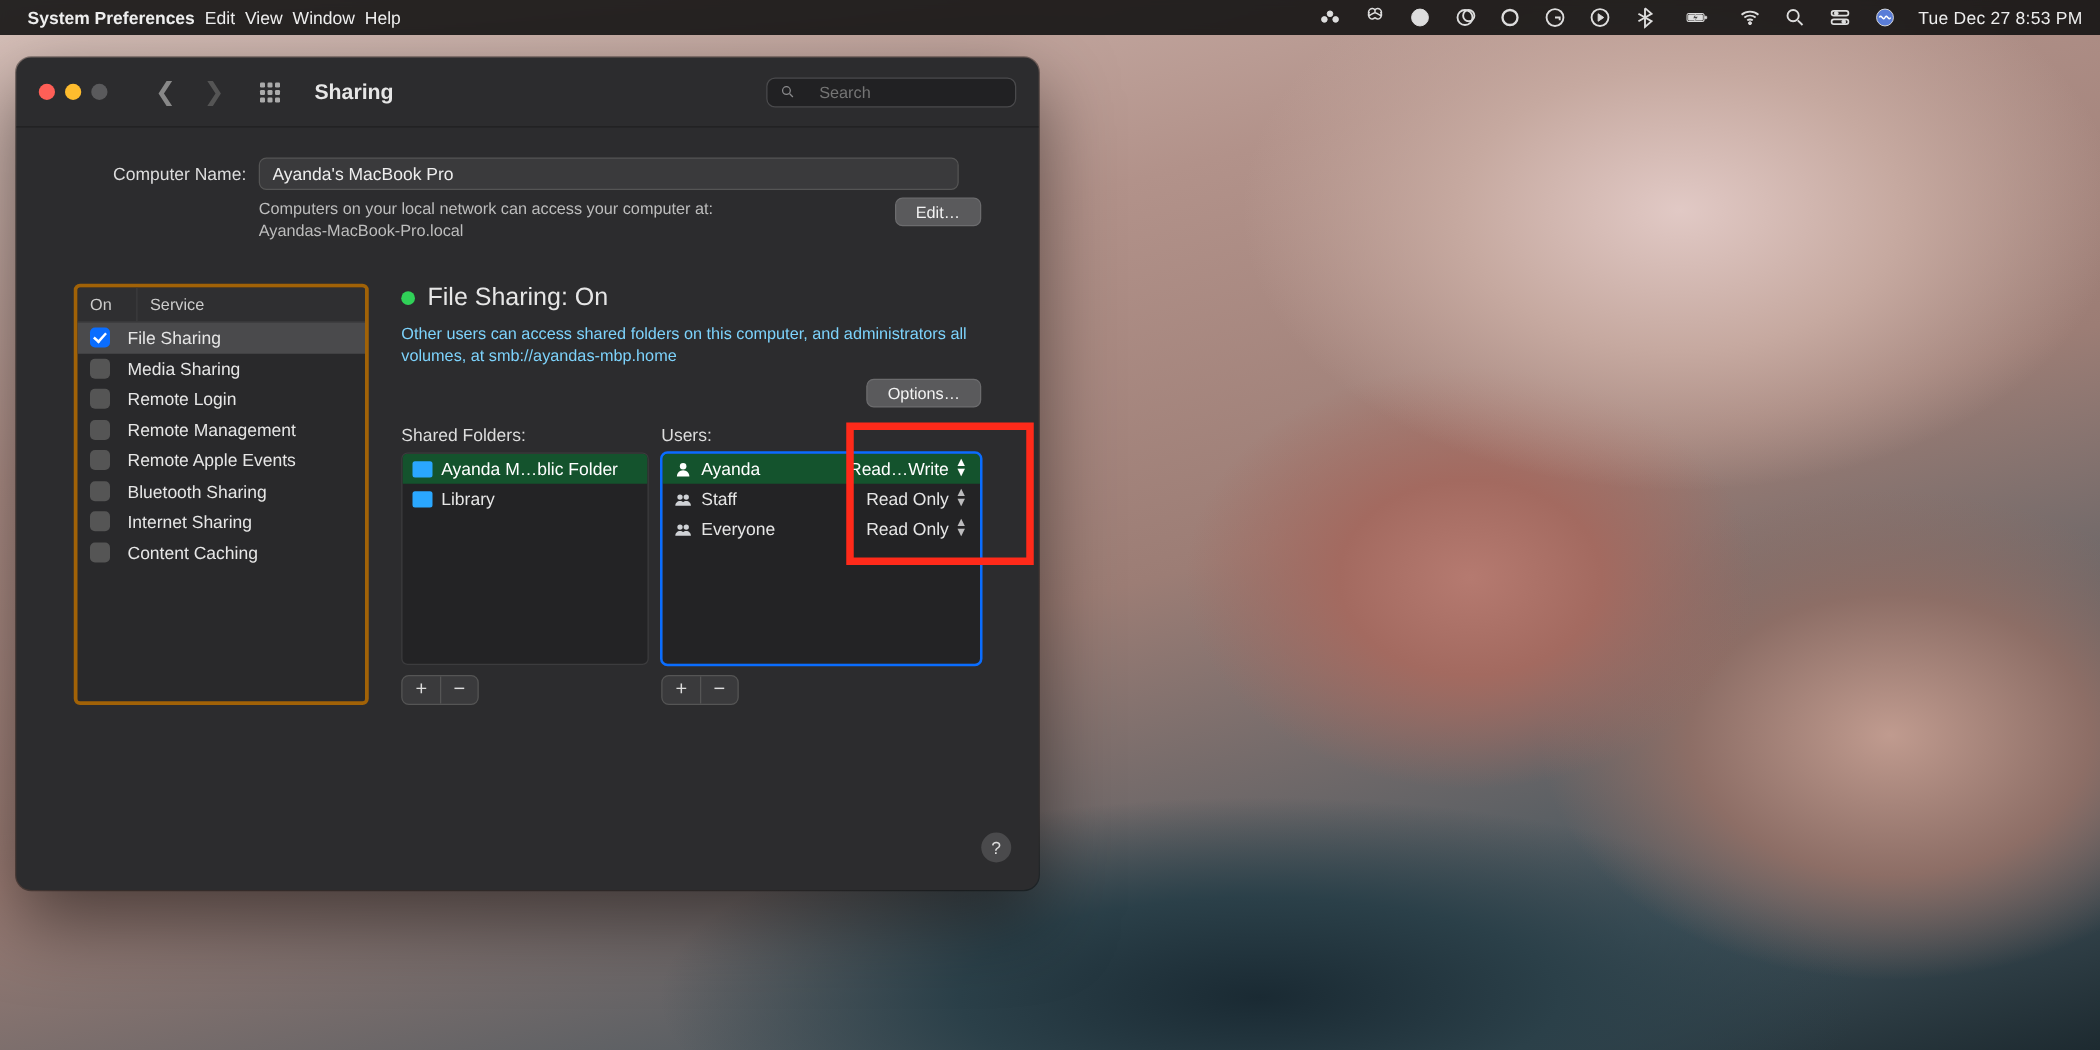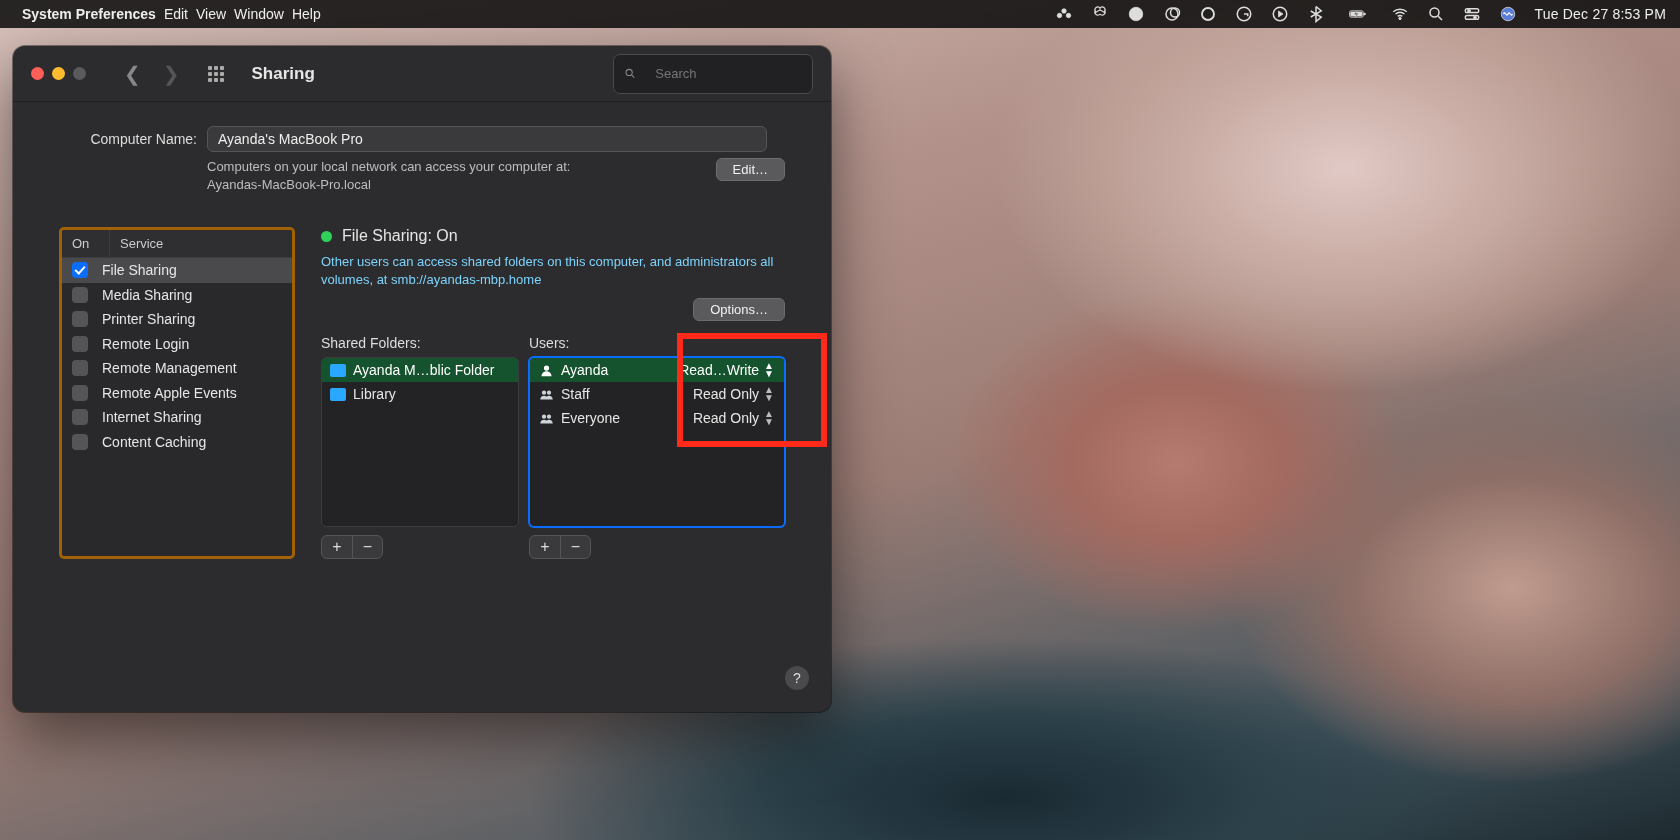--- a/index.html
+++ b/index.html
@@ -35,21 +35,21 @@
     color:#e6e6e6; overflow:hidden; z-index:2;
   }
   .titlebar { height:56px; display:flex; align-items:center; padding:0 18px; gap:14px; border-bottom:1px solid #1f1f20;}
   .traffic { display:flex; gap:8px; }
   .dot{width:13px;height:13px;border-radius:50%;}
   .dot.red{background:#ff5f57}.dot.yellow{background:#febc2e}.dot.green{background:#5a5a5c}
   .nav-arrows{display:flex;gap:22px;margin-left:24px;color:#888;font-size:20px;}
   .gridicon{display:grid;grid-template-columns:repeat(3,4px);grid-template-rows:repeat(3,4px);gap:2px;margin-left:14px;}
   .gridicon span{background:#aaa;border-radius:1px;}
   .wtitle{font-size:17px;font-weight:700;margin-left:14px;}
-  .searchbox{margin-left:auto;display:flex;align-items:center;gap:19px;background:#212123;border:1px solid #4a4a4c;border-radius:7px;padding:4px 10px;width:200px;height:40px;color:#8a8a8c;}
+  .searchbox{margin-left:auto;display:flex;align-items:center;gap:19px;background:#212123;border:1px solid #4a4a4c;border-radius:7px;padding:4px 10px;width:200px;height:24px;color:#8a8a8c;}
   .searchbox svg{width:15px;height:15px;stroke:#8a8a8c;fill:none;stroke-width:2;}
   .searchbox input{background:transparent;border:0;outline:0;color:#ddd;font-size:13px;width:100%;}
 
   .body{padding:24px 46px 18px 46px;}
   .row-name{display:flex;align-items:center;gap:10px;margin-bottom:6px;}
   .row-name label{font-size:14px;color:#ddd;min-width:138px;text-align:right;}
   .textinput{flex:1;max-width:560px;background:#3a3a3c;border:1px solid #555;border-radius:6px;padding:4px 10px;color:#eee;font-size:14px;height:26px;}
   .subrow{display:flex;align-items:flex-start;margin-left:148px;gap:18px;}
   .subtext{font-size:13px;color:#bdbdbd;line-height:1.35;max-width:430px;}
   .btn{background:#5a5a5c;border:1px solid #6c6c6e;border-radius:6px;color:#f2f2f2;font-size:13px;padding:3px 16px;cursor:pointer;margin-left:auto;}
@@ -60,21 +60,21 @@
   .services .head div{padding:6px 10px;color:#ccc;font-size:13px;}
   .services .head .c1{width:48px;border-right:1px solid #3c3c3e;}
   .svc-row{display:flex;align-items:center;height:24.5px;padding:0 10px;gap:14px;}
   .svc-row.sel{background:#4a4a4c;}
   .chk{width:16px;height:16px;border-radius:4px;background:#555;position:relative;flex-shrink:0;}
   .chk.on{background:#0a6dff;}
   .chk.on::after{content:"";position:absolute;left:3px;top:4px;width:8px;height:4px;border-left:2px solid #fff;border-bottom:2px solid #fff;transform:rotate(-48deg);}
   .svc-row span.name{color:#e6e6e6;}
 
   .rightpane{flex:1;}
-  .status{display:flex;align-items:center;gap:10px;font-size:16px;}
+  .status{display:flex;align-items:center;gap:10px;font-size:20px;}
   .status .lamp{width:11px;height:11px;border-radius:50%;background:#30d158;}
   .desc{font-size:13px;color:#7dd3fc;margin-top:8px;max-width:490px;line-height:1.35;}
   .optrow{display:flex;margin-top:10px;}
   .optrow .btn{margin-left:auto;}
 
   .cols{display:flex;gap:10px;margin-top:14px;position:relative;}
   .col{flex:1;display:flex;flex-direction:column;}
   .col h4{font-size:14px;font-weight:400;color:#ddd;margin-bottom:6px;}
   .listbox{background:#232325;border:1px solid #3c3c3e;border-radius:5px;height:170px;overflow:hidden;font-size:14px;}
   .listbox.blue{outline:2px solid #0a6dff;outline-offset:-1px;}
@@ -249,33 +249,33 @@
             <div class="svc-row sel">
               <span class="chk on"></span>
               <span class="name">File Sharing</span>
             </div>
             <div class="svc-row">
               <span class="chk"></span>
               <span class="name">Media Sharing</span>
             </div>
             <div class="svc-row">
               <span class="chk"></span>
-              <span class="name">Printer Sharing</span>
-            </div>
-            <div class="svc-row">
-              <span class="chk"></span>
               <span class="name">Remote Login</span>
             </div>
             <div class="svc-row">
               <span class="chk"></span>
               <span class="name">Remote Management</span>
             </div>
             <div class="svc-row">
               <span class="chk"></span>
               <span class="name">Remote Apple Events</span>
+            </div>
+            <div class="svc-row">
+              <span class="chk"></span>
+              <span class="name">Bluetooth Sharing</span>
             </div>
             <div class="svc-row">
               <span class="chk"></span>
               <span class="name">Internet Sharing</span>
             </div>
             <div class="svc-row">
               <span class="chk"></span>
               <span class="name">Content Caching</span>
             </div>
           </div>

